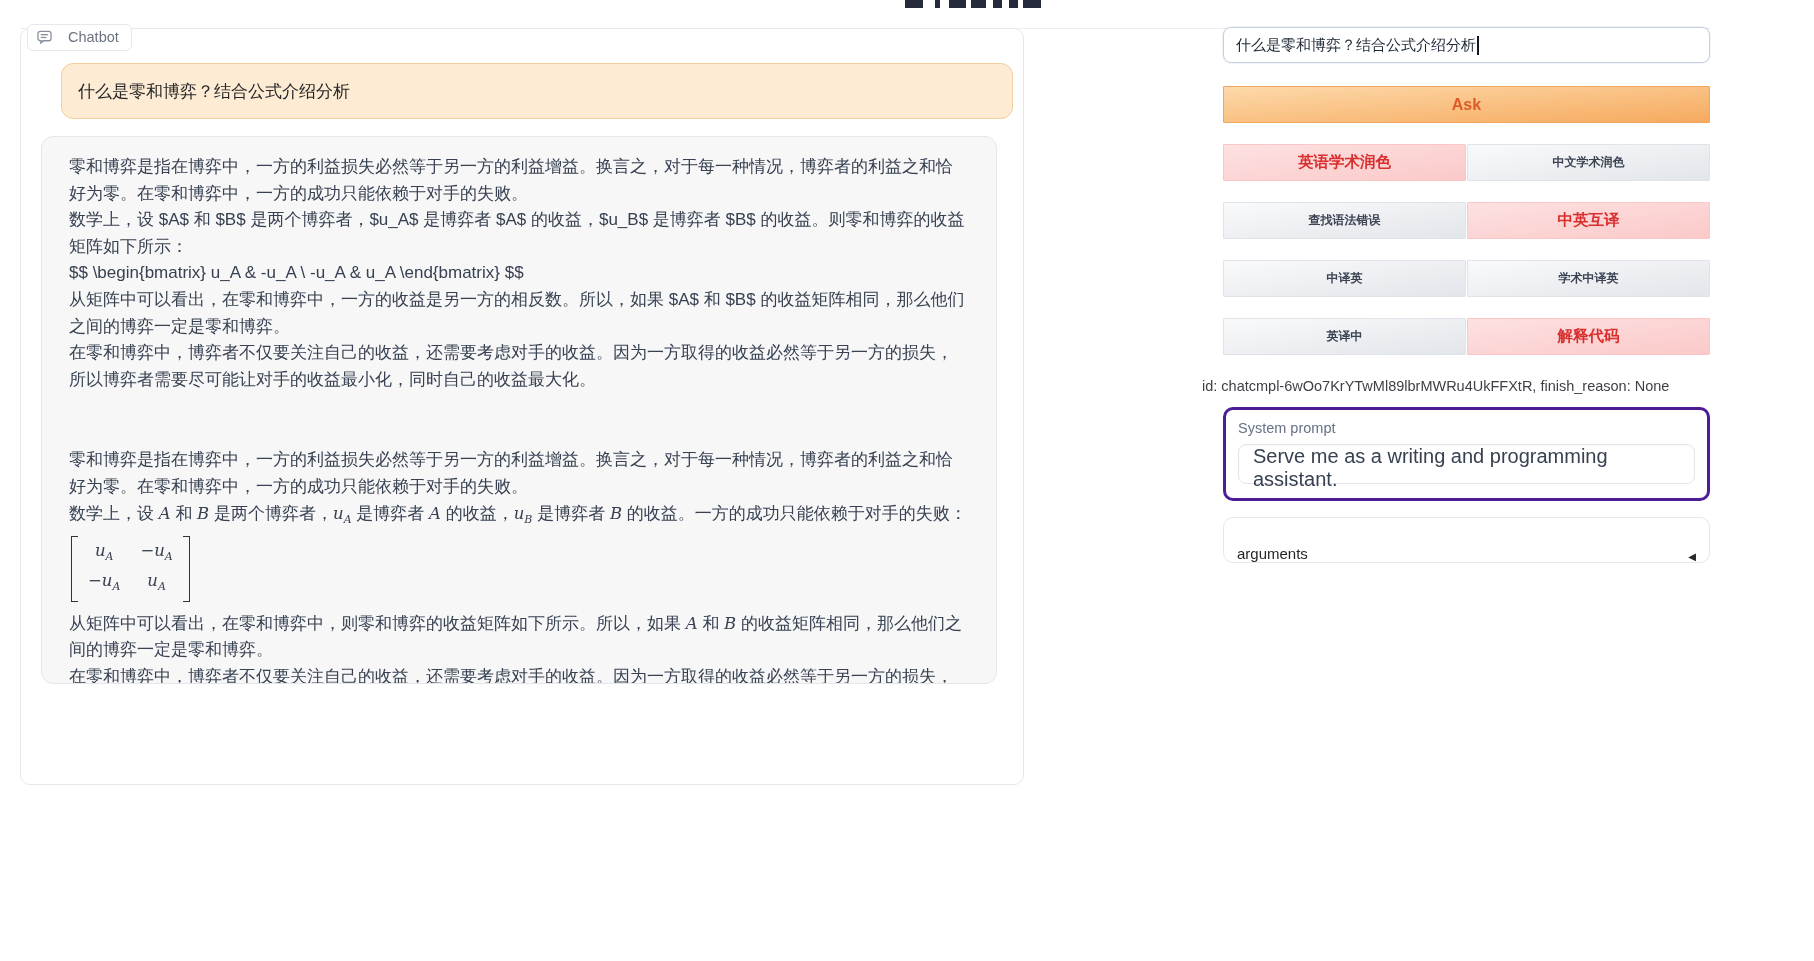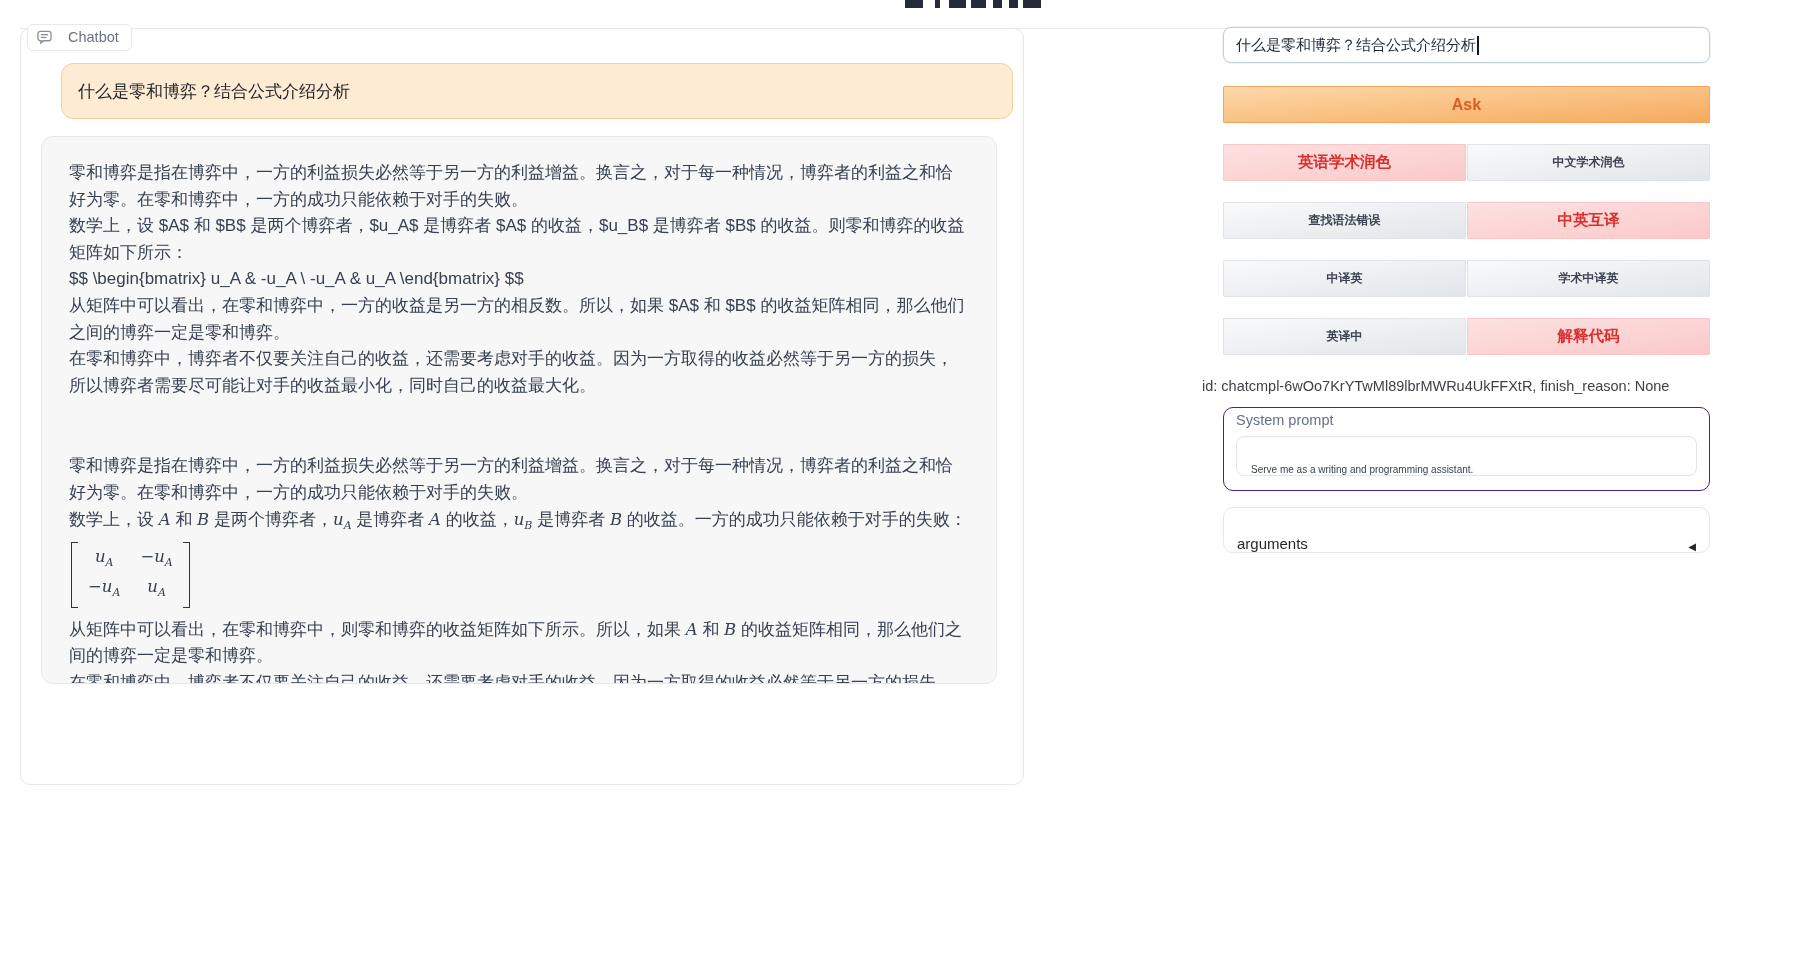--- a/index.html
+++ b/index.html
@@ -21,21 +21,21 @@
                     display:flex; align-items:center; gap:16px; color:#6b7280; font-size:14.5px; }
   .chat-label-tab svg { display:block; }
 
   .user-bubble { position:absolute; left:40px; top:34px; width:952px; height:56px;
                  background:#fdebd3; border:1px solid #f2cf9e; border-radius:12px;
                  display:flex; align-items:center; padding:0 16px;
                  font-size:17px; color:#27272a; }
 
   .bot-bubble { position:absolute; left:20px; top:107px; width:956px; height:548px;
                 background:#f7f7f8; border:1px solid #e5e7eb; border-radius:12px;
-                padding:23px 27px; font-size:17px; line-height:26.6px; color:#374151;
+                padding:17px 27px; font-size:17px; line-height:26.6px; color:#374151;
                 overflow:hidden; }
   .bot-block2 { margin-top:54px; }
   .math-var { font-family:"DejaVu Serif","Liberation Serif",serif; font-style:italic; font-size:16.5px; }
   .math-var sub { font-size:11px; font-style:italic; }
 
   .matrix { display:inline-flex; align-items:stretch; margin:3px 0 2px 2px; line-height:22px; }
   .matrix .br { width:7px; }
   .matrix .br.l { border-left:1.6px solid #2f3239; border-top:1.6px solid #2f3239; border-bottom:1.6px solid #2f3239; }
   .matrix .br.r { border-right:1.6px solid #2f3239; border-top:1.6px solid #2f3239; border-bottom:1.6px solid #2f3239; }
   .matrix .cells { display:grid; grid-template-columns:auto auto; column-gap:20px; row-gap:1px;
@@ -55,25 +55,25 @@
              background:linear-gradient(to bottom right,#fdd9aa,#f6aa5e);
              border:1px solid #f1a65f; color:#dd5b28; font-size:16px; }
   .btn-grid { margin-top:21px; display:grid; grid-template-columns:1fr 1fr; gap:21px 1px; }
   .btn-gray { background:linear-gradient(to bottom right,#f9fafb,#e2e5ea);
               border:1px solid #e0e3e8; color:#3b4252; font-size:12px; }
   .btn-red  { background:linear-gradient(to bottom right,#fde1e1,#fbc9c9);
               border:1px solid #fbc6c6; color:#d92f2f; font-size:15.5px; }
 
   .status-line { margin-top:23px; margin-left:-21px; font-size:14.5px; color:#3f3f46; }
 
-  .sys-box { margin-top:13px; border:1px solid #4c1d95; border-radius:10px; padding:4px 12px 14px; }
+  .sys-box { margin-top:13px; border:3px solid #4c1d95; border-radius:10px; padding:10px 12px 14px; }
   .sys-label { font-size:14.5px; color:#667085; }
   .sys-input { margin-top:8px; height:40px; border:1px solid #e2e5ea; border-radius:8px;
-               background:#fff; display:flex; align-items:flex-end; padding:0 14px;
-               font-size:10px; color:#374151; box-shadow:inset 0 1px 2px rgba(0,0,0,.03); }
+               background:#fff; display:flex; align-items:flex-start; padding:0 14px;
+               font-size:20px; color:#374151; box-shadow:inset 0 1px 2px rgba(0,0,0,.03); }
 
   .accordion { margin-top:16px; border:1px solid #e5e7eb; border-radius:10px; height:46px;
                display:flex; align-items:flex-end; justify-content:space-between;
                padding:0 13px; cursor:pointer; }
   .accordion-label { font-size:15px; color:#27272a; }
   .accordion-arrow { font-size:10px; color:#27272a; }
 </style>
 </head>
 <body>
 

